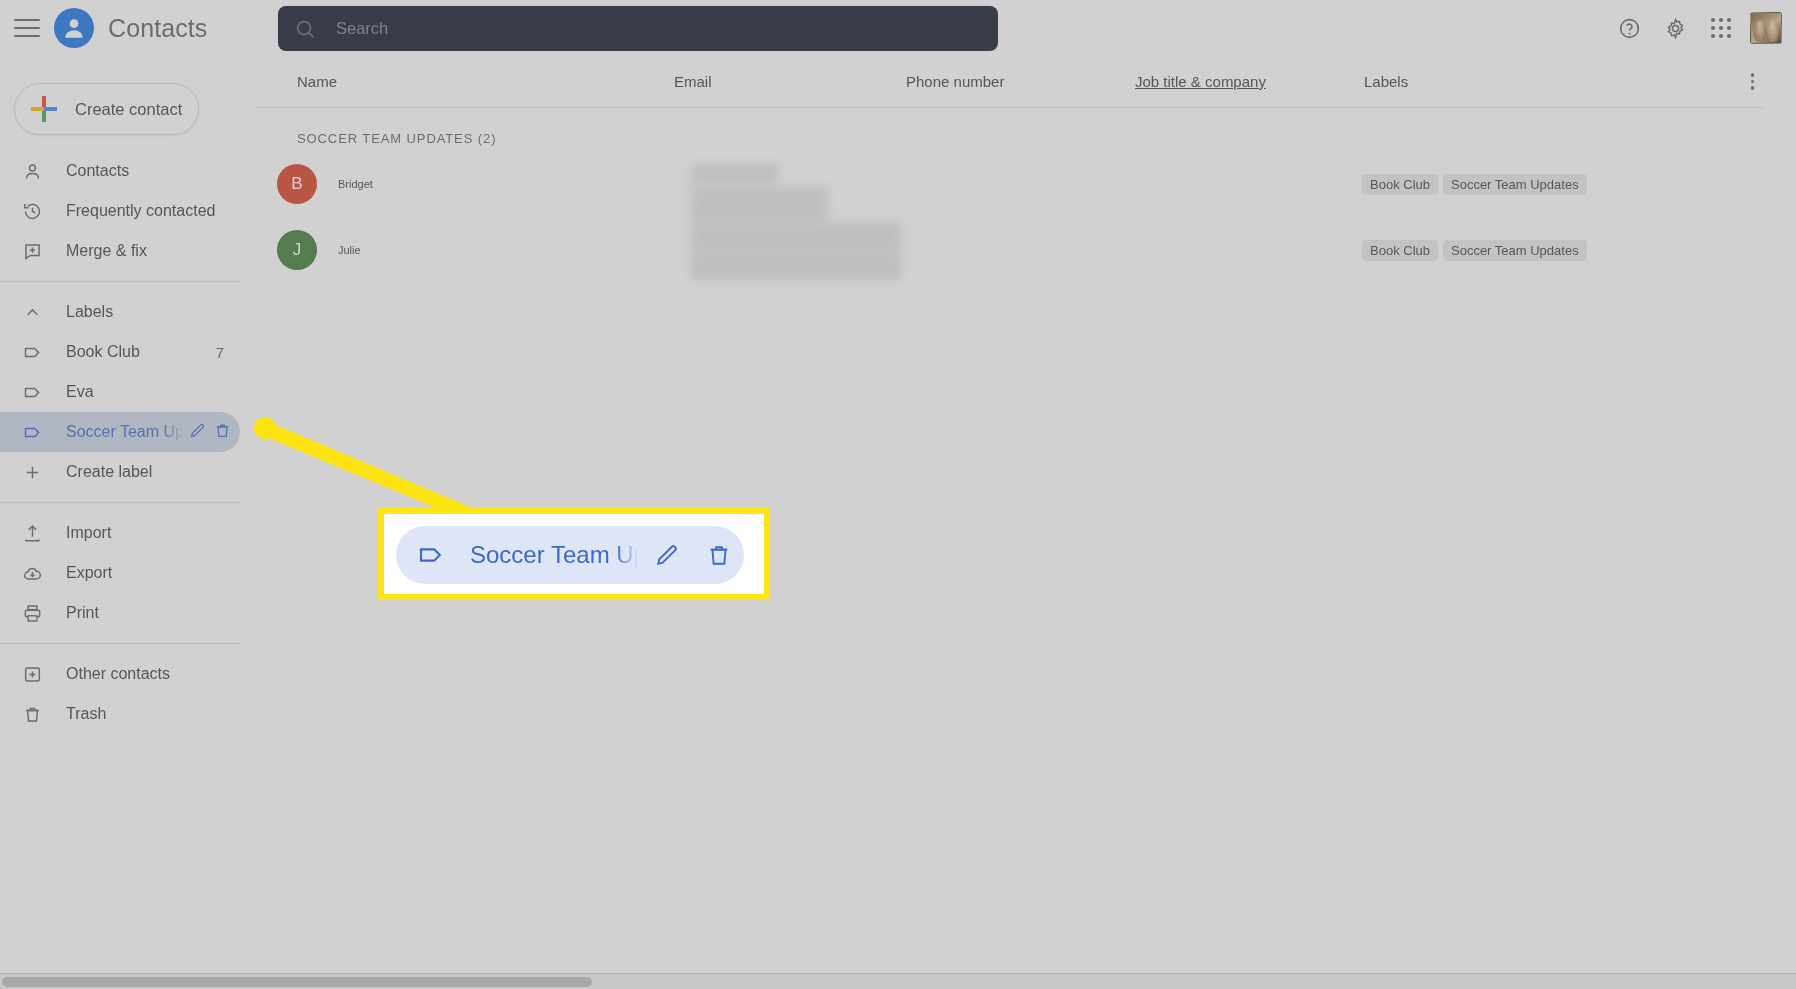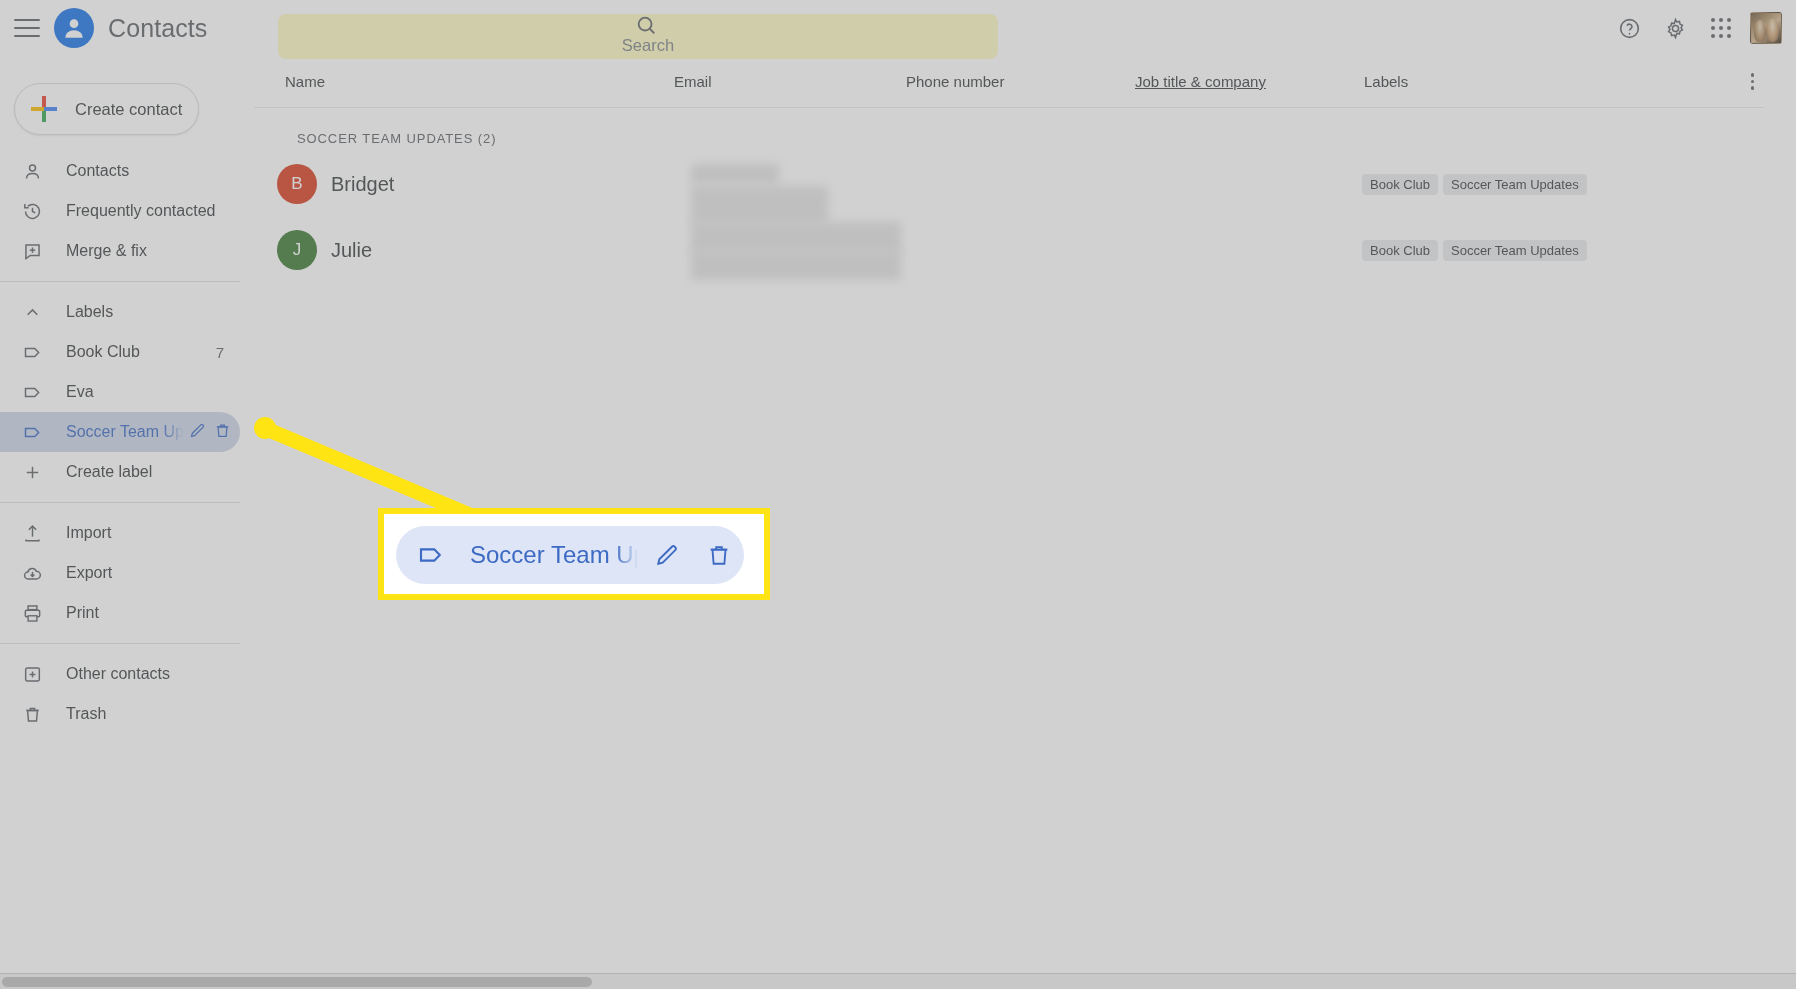--- a/index.html
+++ b/index.html
@@ -45,26 +45,25 @@
     display: flex; align-items: center; justify-content: center;
     flex: 0 0 auto;
   }
   .logo-circle svg { width: 26px; height: 26px; fill: #ffffff; }
   .app-title {
     font-size: 25px; color: #5f6368; margin-left: 14px;
     letter-spacing: 0.1px; white-space: nowrap;
   }
 
   .searchwrap {
-    position: absolute; left: 278px; top: 14px;
+    position: absolute; left: 278px; top: 6px;
     width: 720px; height: 45px;
-    background: #fef9c3; border-radius: 8px;
+    background: #0f172a; border-radius: 8px;
     display: flex; align-items: center;
     cursor: text;
-    flex-direction: column;
   }
   .searchwrap svg { width: 22px; height: 22px; margin-left: 16px; fill: none; stroke: #5f6368; stroke-width: 2; }
   .search-placeholder {
     margin-left: 20px; font-size: 16.5px; color: #80868b;
   }
 
   .topright {
     position: absolute; right: 10px; top: 0; height: 56px;
     display: flex; align-items: center; gap: 0px;
   }
@@ -149,42 +148,42 @@
     background: #ffffff;
     z-index: 3;
   }
   .tablehead {
     display: flex; align-items: center;
     height: 52px; position: relative;
     border-bottom: 1px solid #e8eaed;
     margin-right: 32px;
   }
   .th { font-size: 15px; color: #3c4043; position: absolute; }
-  .th.c0 { left: 31px; }
+  .th.c0 { left: 43px; }
   .th.c1 { left: 420px; }
   .th.c2 { left: 652px; }
   .th.c3 { left: 881px; text-decoration: underline; }
   .th.c4 { left: 1110px; }
   .more-dots {
     position: absolute; right: 10px; display: flex; flex-direction: column;
     gap: 3px; cursor: pointer;
   }
   .more-dots i { width: 3.5px; height: 3.5px; border-radius: 50%; background: #5f6368; display: block; }
 
   .section-head {
     font-size: 13px; color: #5f6368; letter-spacing: 0.9px;
     padding: 23px 0 0 43px; font-weight: 500;
   }
   .row {
     height: 56px; display: flex; align-items: center; position: relative;
     margin-top: 2px; cursor: pointer;
   }
   .av-abs { position: absolute; left: 23px; width: 40px; height: 40px; border-radius: 50%;
             display:flex; align-items:center; justify-content:center; color:#fff; font-size:17px; }
-  .row .nm { position: absolute; left: 77px; font-size: 20px; color: #3c4043; }
+  .row .nm { position: absolute; left: 84px; font-size: 11px; color: #3c4043; }
   .blur-block { position: absolute; background: #e3e3e3; filter: blur(5px); border-radius: 2px; }
   .chips { position: absolute; left: 1108px; display: flex; gap: 5px; }
   .chip {
     background: #e8eaed; color: #3c4043; font-size: 13px;
     padding: 3px 8px; border-radius: 4px; white-space: nowrap;
   }
 
   
   .hscroll {
     position: absolute; left: 0; bottom: 0; width: 1796px; height: 16px;

